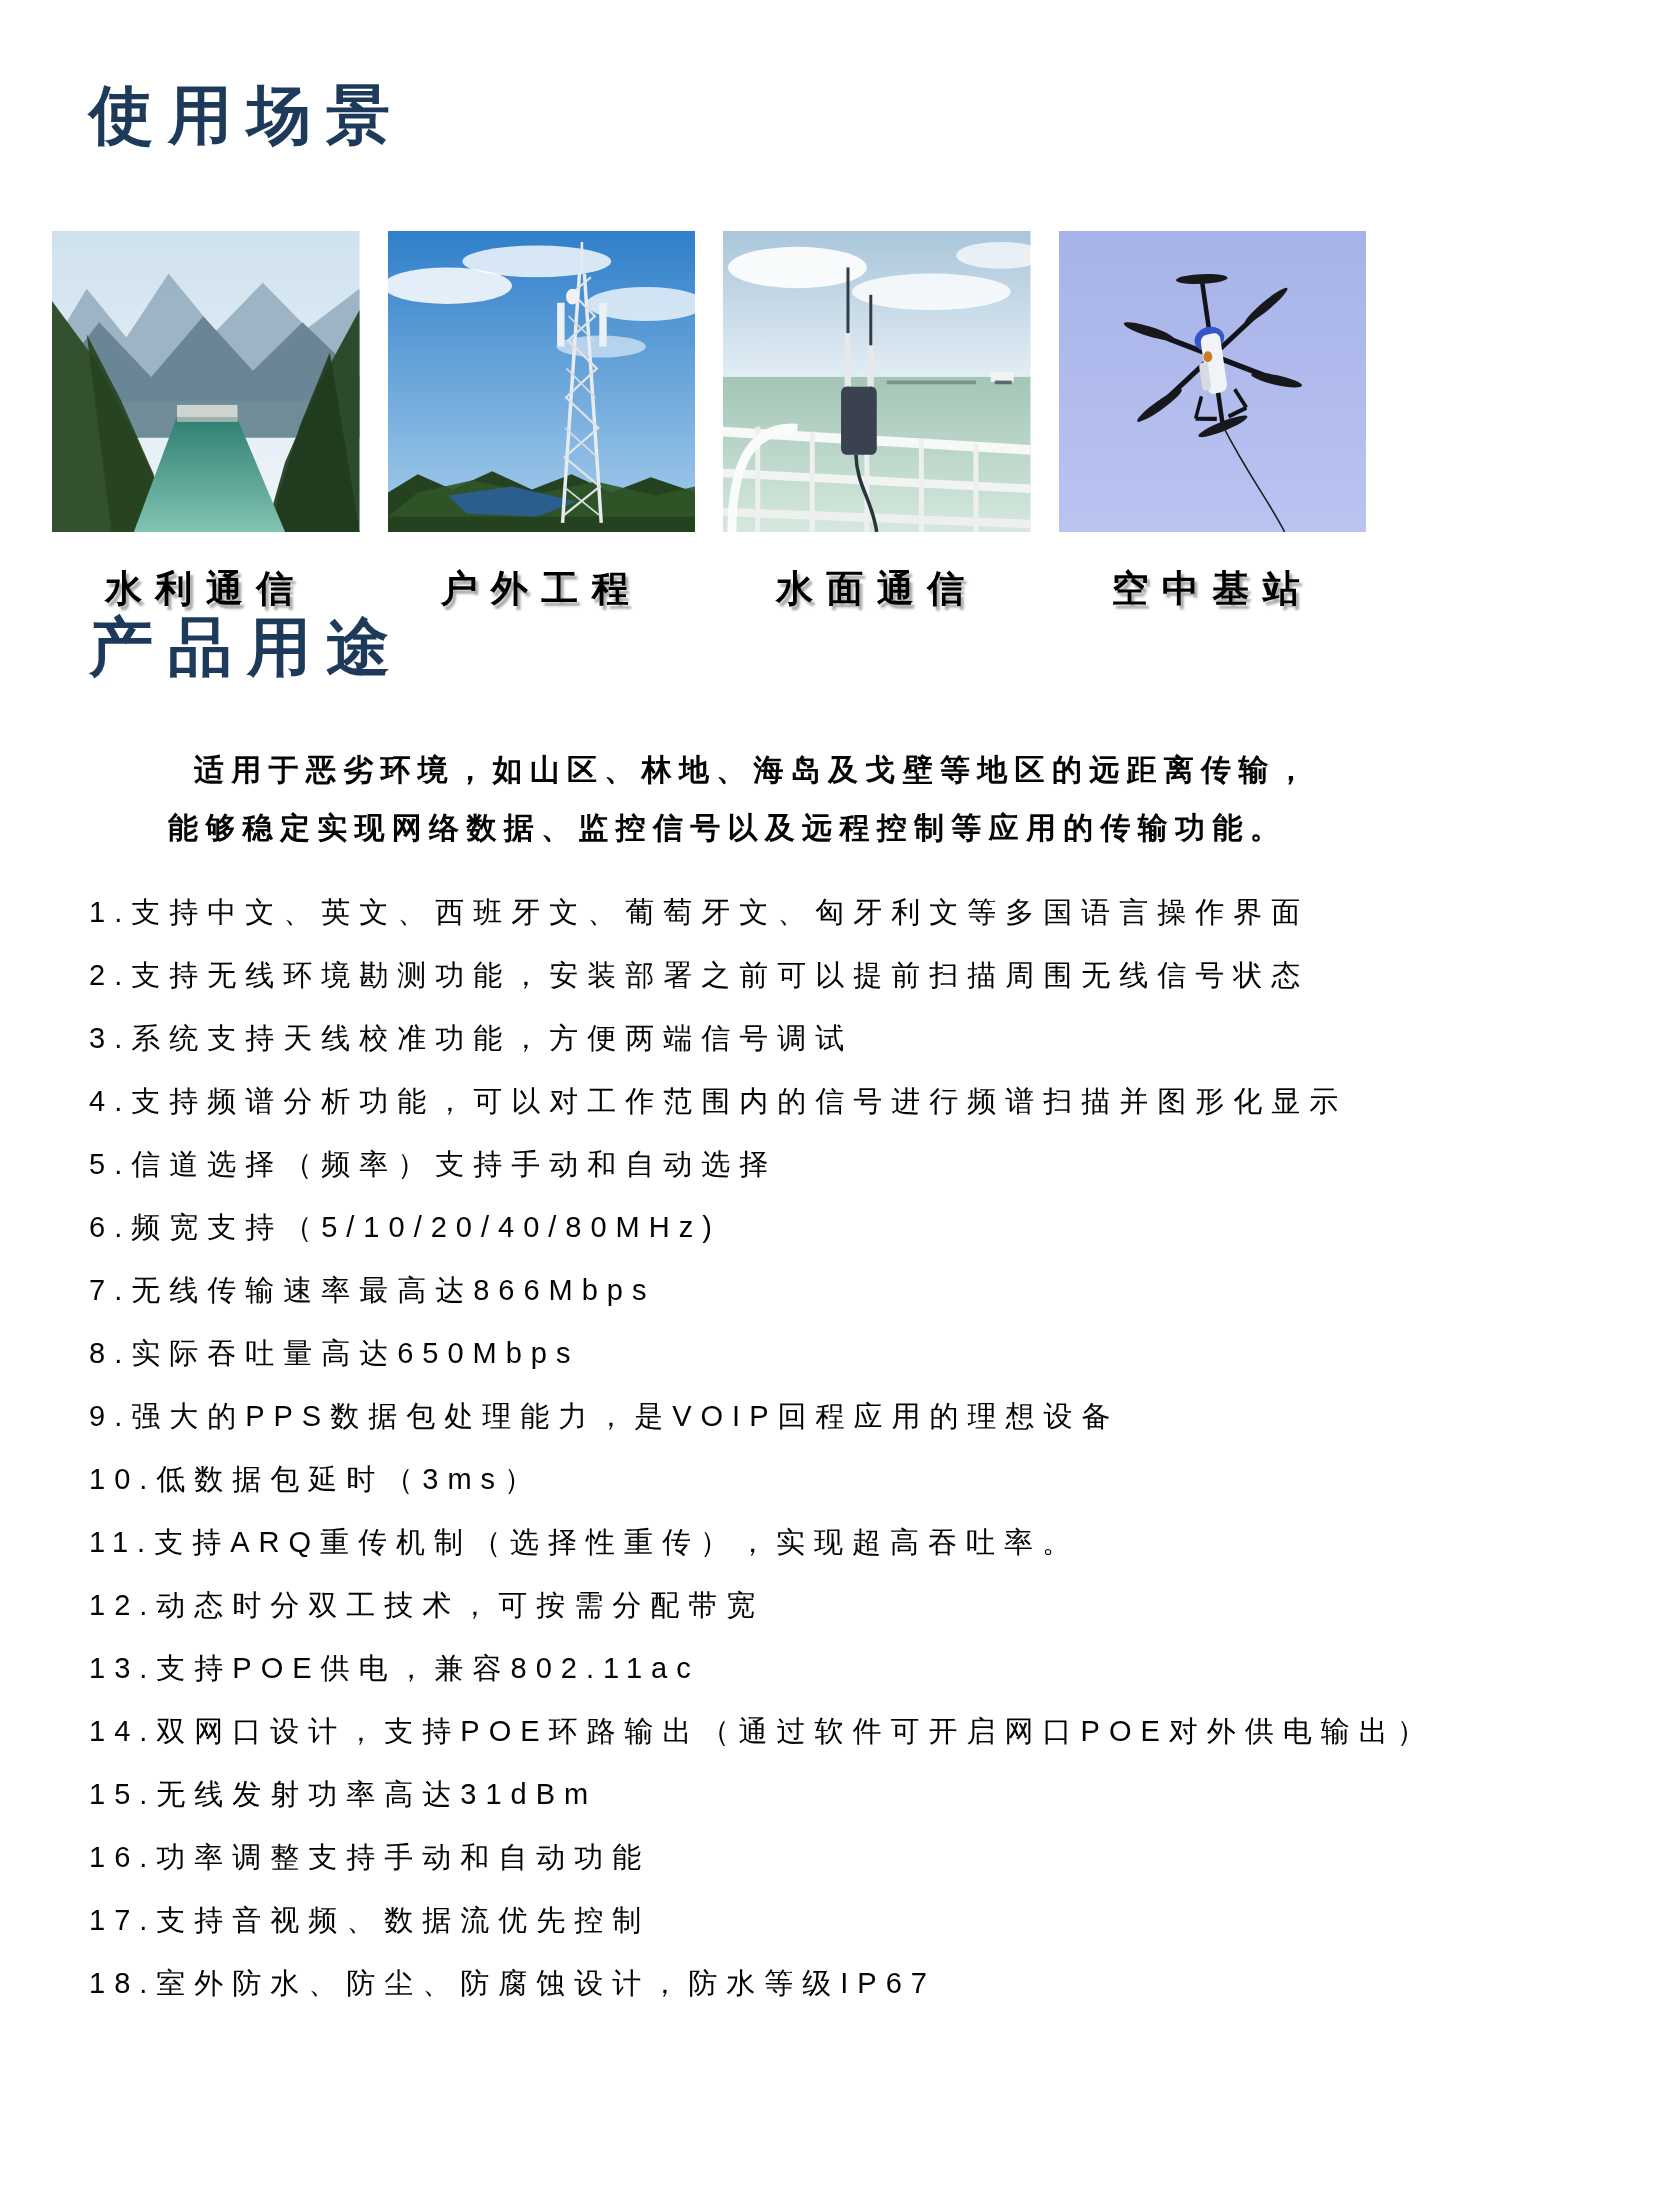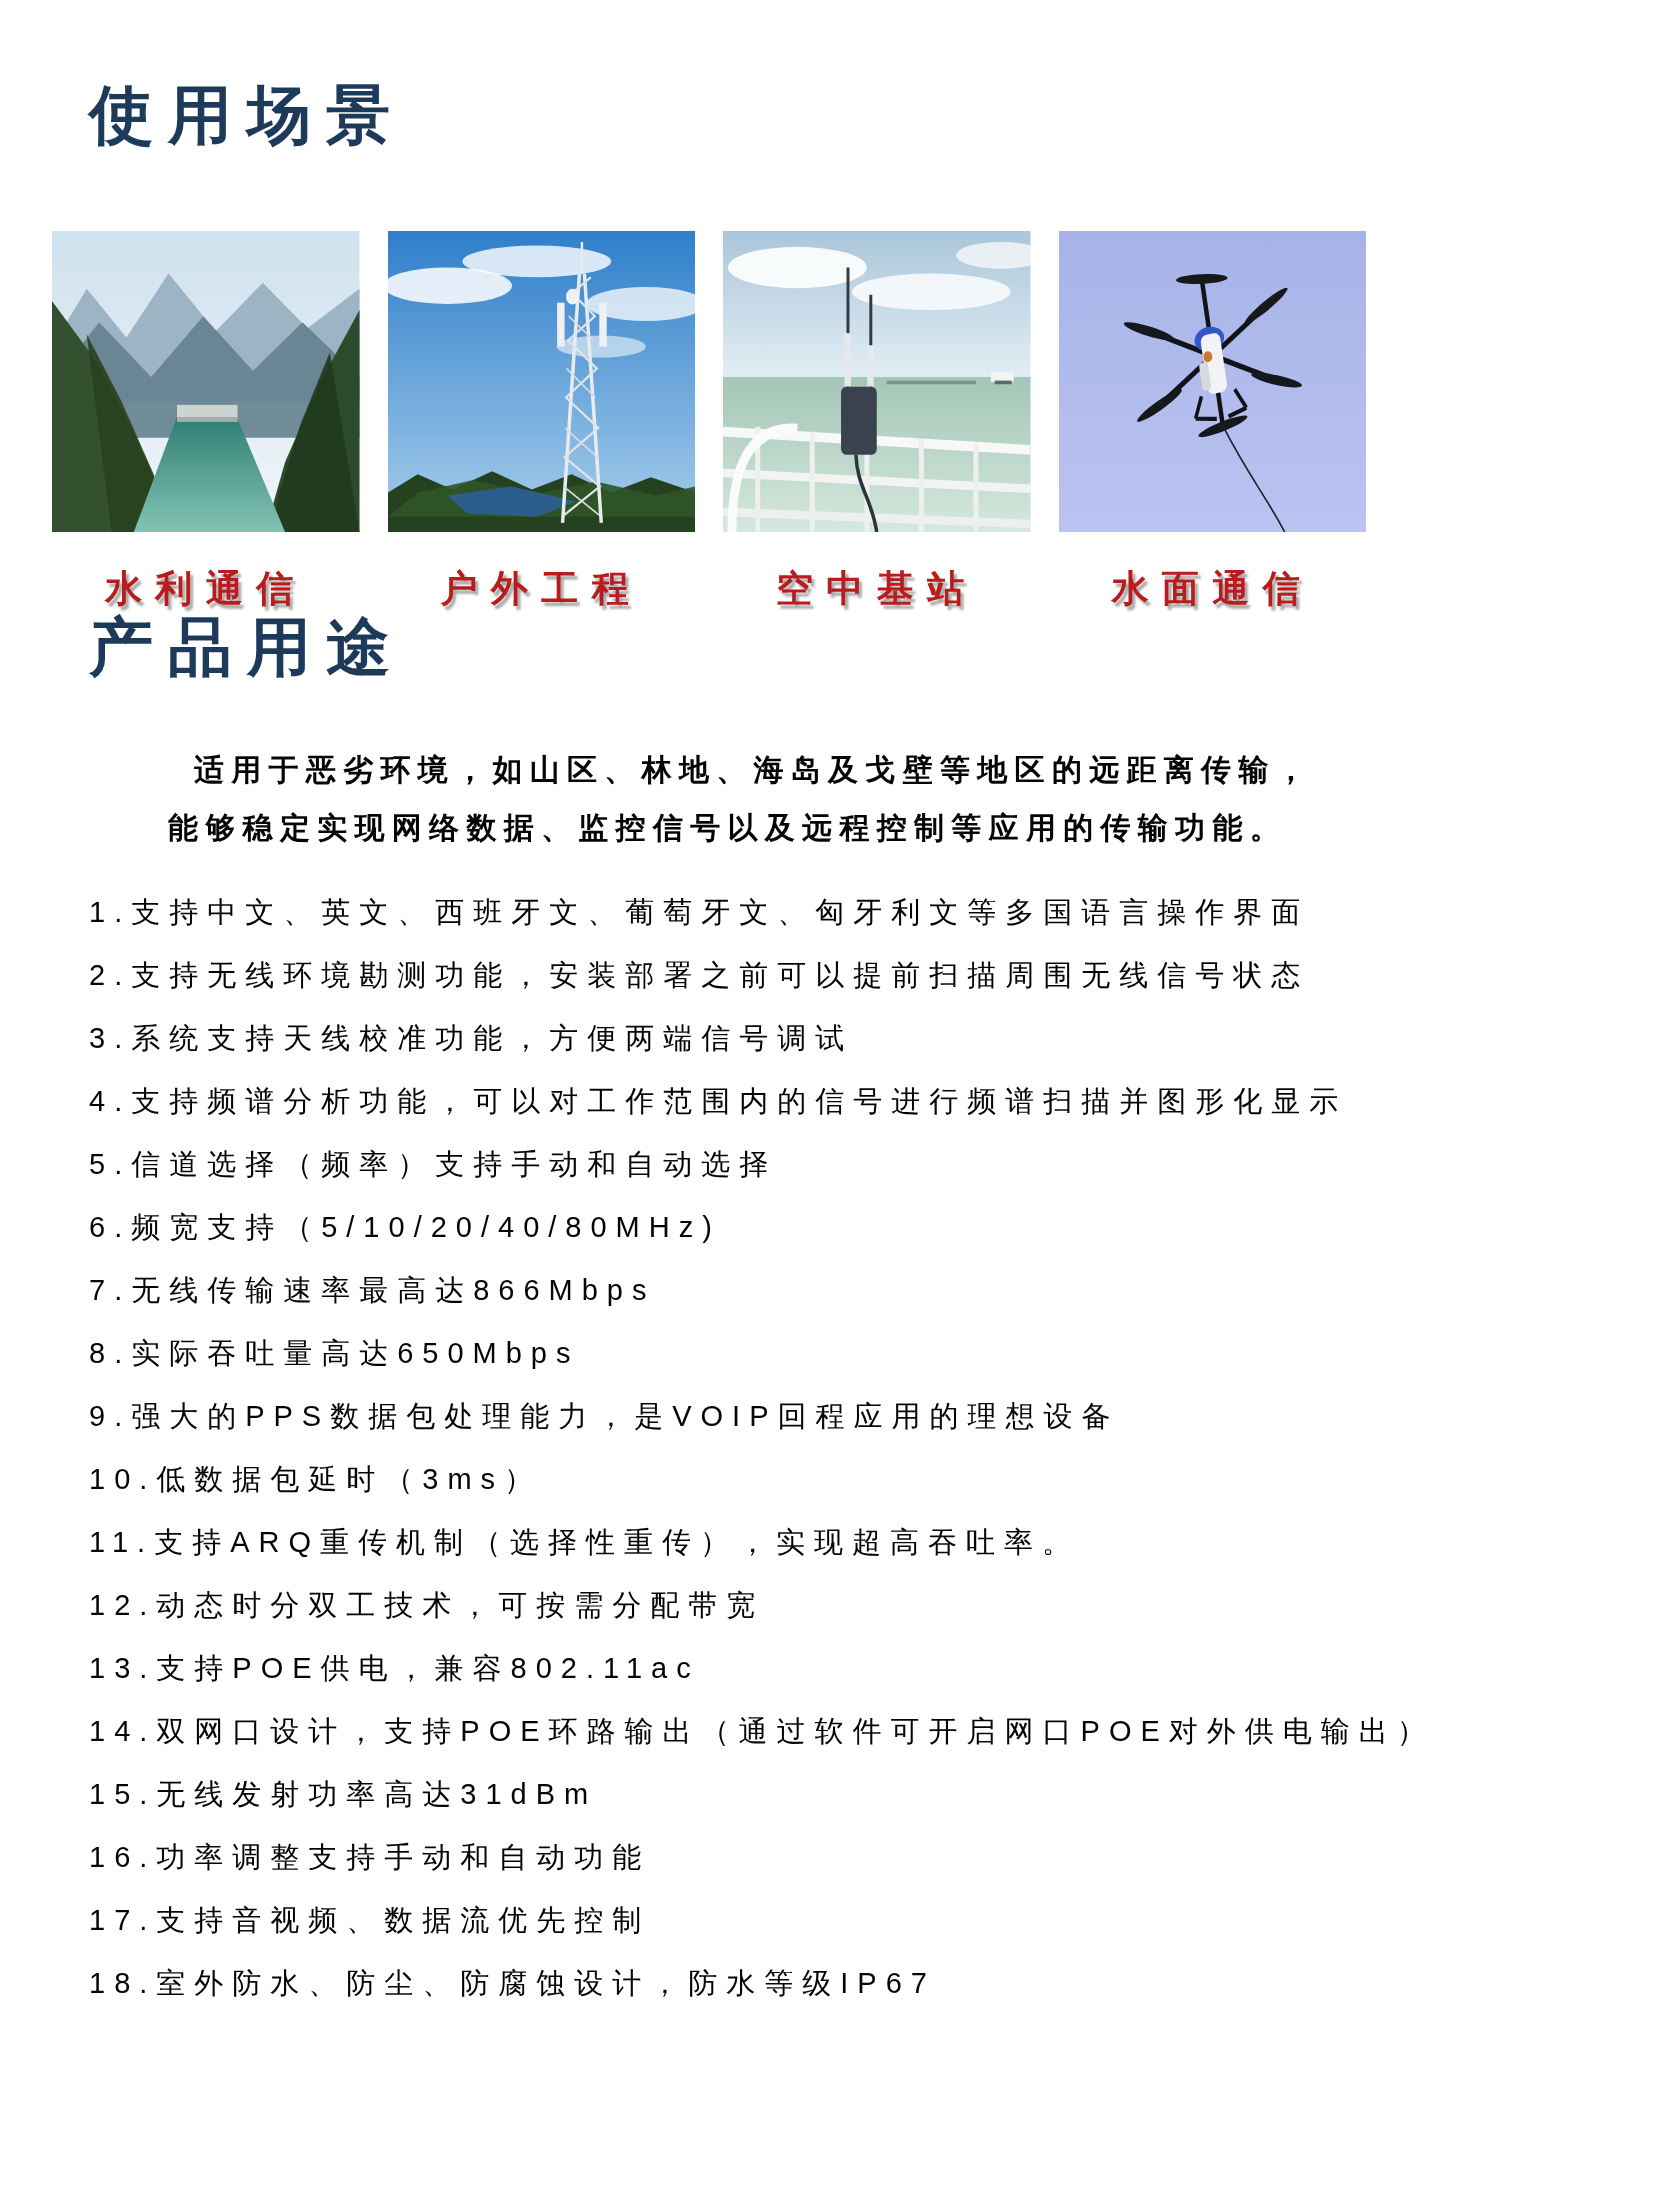--- a/index.html
+++ b/index.html
@@ -9,21 +9,21 @@
 
   h1.sec-title{margin:0 0 0 37px;font-size:64px;line-height:1.05;font-weight:900;
        color:#1e3a5a;letter-spacing:15px;}
 
   .scene-row{display:flex;gap:28px;margin-top:82px;}
   .scene{flex:1 1 0;height:301px;margin:0;overflow:hidden;}
   .scene svg{display:block;width:100%;height:100%;}
 
   .caption-row{display:flex;gap:28px;margin-top:32px;}
   .scene-caption{flex:1 1 0;text-align:center;font-size:37px;font-weight:900;
-       letter-spacing:13.4px;color:#b91c1c;text-shadow:3px 3.7px 2.4px rgba(0,0,0,0.35);
+       letter-spacing:13.4px;color:#000000;text-shadow:3px 3.7px 2.4px rgba(0,0,0,0.35);
        white-space:nowrap;}
 
   .purpose-title{margin-top:90px;}
   .purpose-para{margin:74px 0 0 37px;font-size:30px;font-weight:900;
        letter-spacing:7.3px;line-height:1.0;text-align:center;}
   .purpose-para .pline{display:block;white-space:nowrap;}
   .purpose-para .pline.indent{text-indent:52px;}
   .purpose-para .pline + .pline{margin-top:28px;}
 
   .features-title{margin-top:58px;}
@@ -150,22 +150,22 @@
           <path d="M-34,62 L-52,96 M34,62 L52,96 M-52,96 L-10,104 M52,96 L14,104" stroke="#101114" stroke-width="7" fill="none"></path>
         </g>
         <path d="M330,320 C 380,400 420,440 455,495" stroke="#1c1d22" stroke-width="3" fill="none"></path>
       </svg>
     </figure>
   </div>
 
   <div class="caption-row">
     <div class="scene-caption">水利通信</div>
     <div class="scene-caption">户外工程</div>
+    <div class="scene-caption">水面通信</div>
     <div class="scene-caption">空中基站</div>
-    <div class="scene-caption">水面通信</div>
   </div>
 
   <h1 class="sec-title purpose-title">产品用途</h1>
 
   <p class="purpose-para">
     <span class="pline indent">适用于恶劣环境，如山区、林地、海岛及戈壁等地区的远距离传输，</span>
     <span class="pline">能够稳定实现网络数据、监控信号以及远程控制等应用的传输功能。</span>
   </p>
 
 

